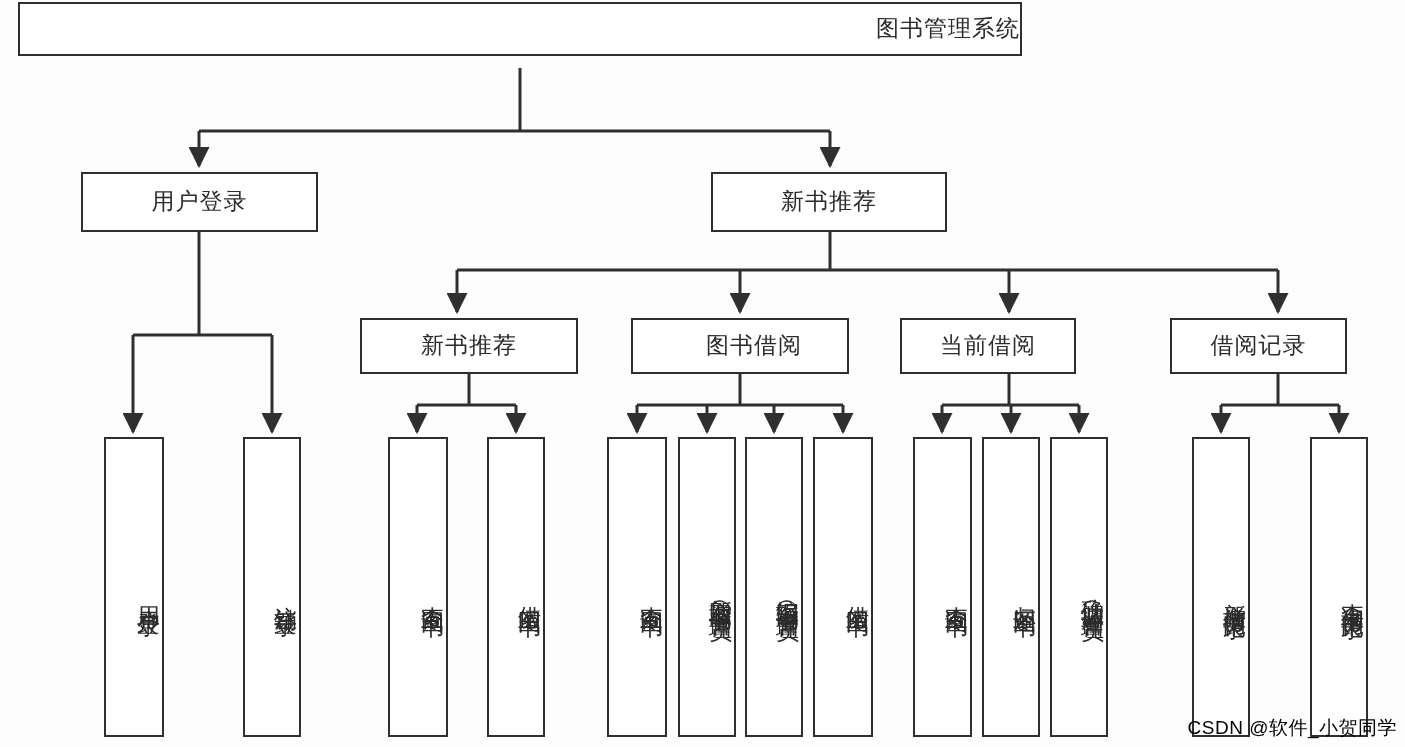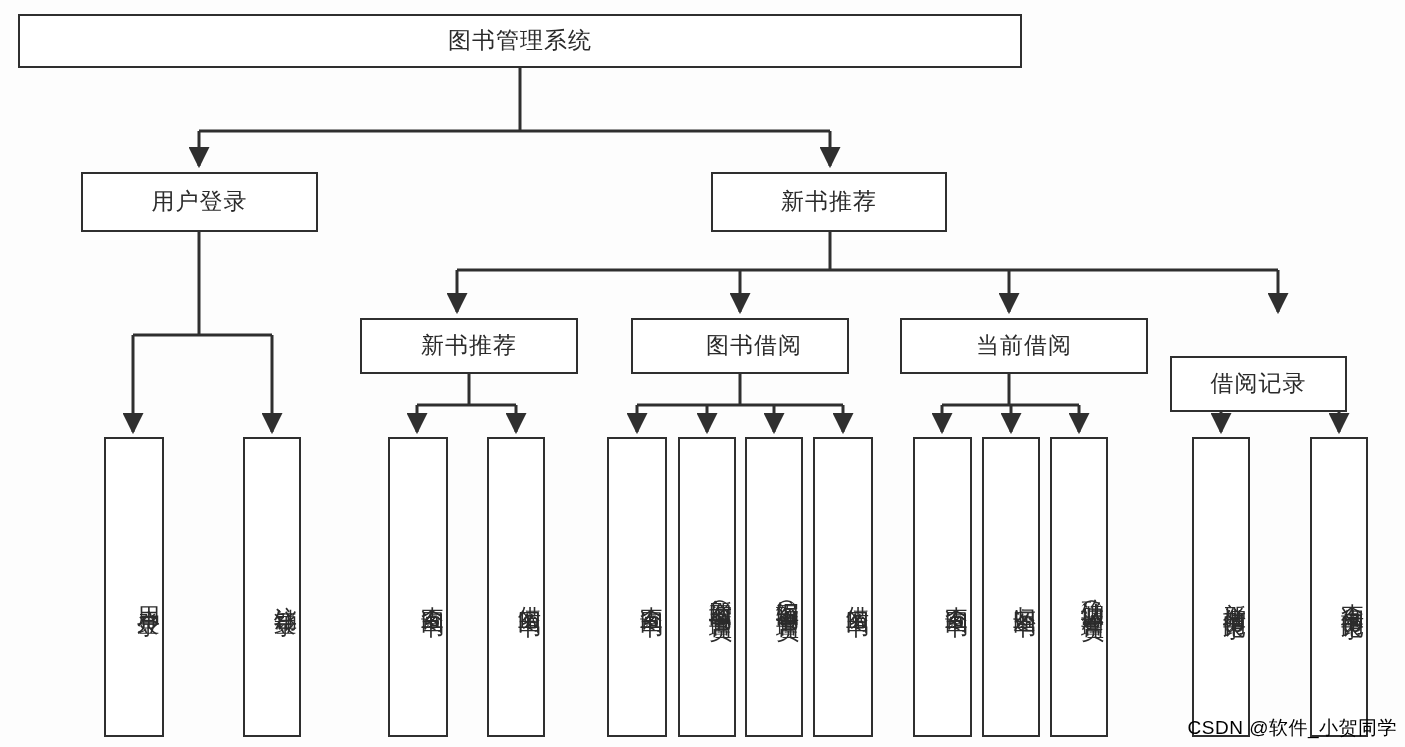--- a/index.html
+++ b/index.html
@@ -113,41 +113,41 @@
       <path d="M 1011 405 L 1011 432" marker-end="url(#arrow)"></path>
       <path d="M 1079 405 L 1079 432" marker-end="url(#arrow)"></path>
 
       <path d="M 1278 374 L 1278 405"></path>
       <path d="M 1221 405 L 1339 405"></path>
       <path d="M 1221 405 L 1221 432" marker-end="url(#arrow)"></path>
       <path d="M 1339 405 L 1339 432" marker-end="url(#arrow)"></path>
     </g>
   </svg>
 
-  <div class="node horiz" style="left:18px; top:14px; width:1004px; height:54px;">
+  <div class="node horiz" style="left:18px; top:2px; width:1004px; height:54px;justify-content:flex-end;">
     <span>图书管理系统</span>
   </div>
 
   <div class="node horiz" style="left:81px; top:172px; width:237px; height:60px;">
     <span>用户登录</span>
   </div>
   <div class="node horiz" style="left:711px; top:172px; width:236px; height:60px;">
     <span>新书推荐</span>
   </div>
 
   <div class="node horiz" style="left:360px; top:318px; width:218px; height:56px;">
     <span>新书推荐</span>
   </div>
   <div class="node horiz" style="left:631px; top:318px; width:218px; height:56px;padding-left:28px;">
     <span>图书借阅</span>
   </div>
-  <div class="node horiz" style="left:900px; top:318px; width:248px; height:56px;">
+  <div class="node horiz" style="left:900px; top:318px; width:176px; height:56px;">
     <span>当前借阅</span>
   </div>
-  <div class="node horiz" style="left:1170px; top:318px; width:177px; height:56px;margin-top:38px;">
+  <div class="node horiz" style="left:1170px; top:318px; width:177px; height:56px;">
     <span>借阅记录</span>
   </div>
 
   <div class="node vert" style="left:104px; top:437px; width:60px; height:300px;">
     <span>用户登录</span>
   </div>
   <div class="node vert" style="left:243px; top:437px; width:58px; height:300px;">
     <span>注销登录</span>
   </div>
 

